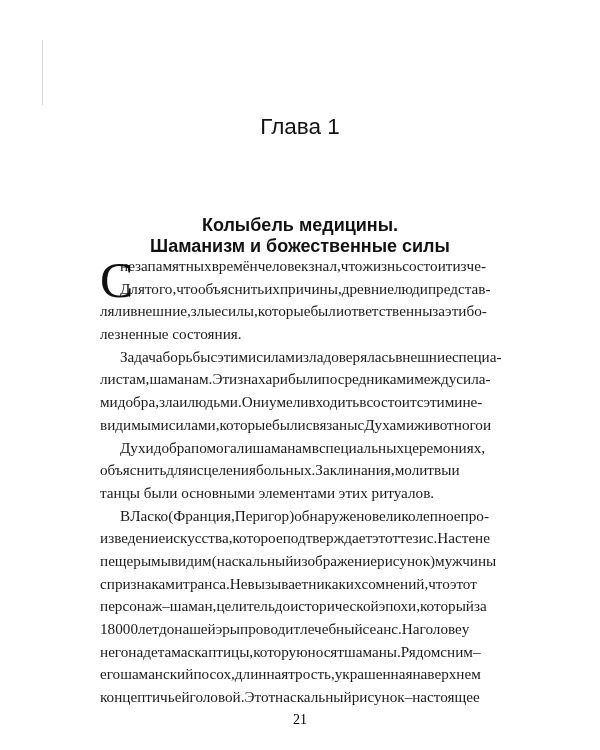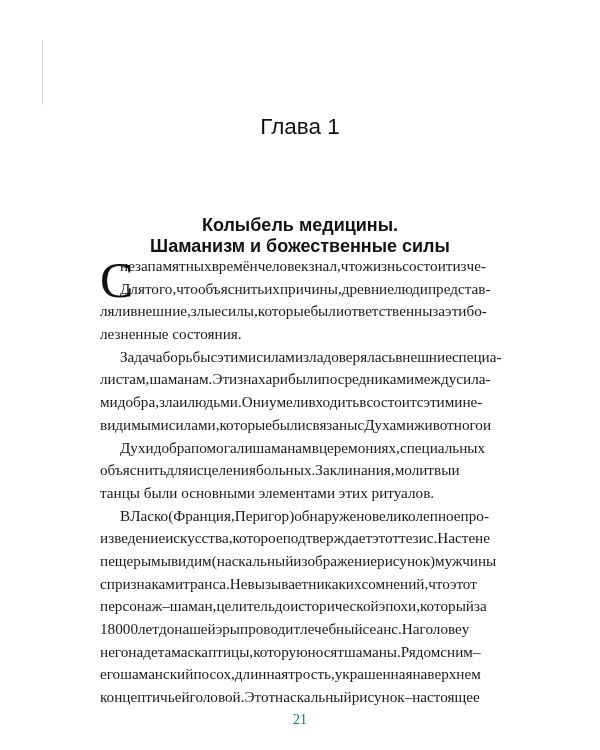--- a/index.html
+++ b/index.html
@@ -49,21 +49,21 @@
     position: absolute; left: 0px; top: 3px;
     font-family: "Liberation Serif", serif;
     font-size: 50px; line-height: 44px;
     color: #111;
   }
   .page-number {
     position: absolute; left: 0; top: 712px; width: 600px;
     text-align: center;
     font-family: "Liberation Serif", serif;
     font-size: 14px;
-    color: #0f766e;
+    color: #000000;
   }
 </style>
 </head>
 <body>
 
 <div class="edge-line"></div>
 
 <div class="chapter">
   <div>Глава 1</div>
 </div>
@@ -156,22 +156,22 @@
       <span class="w">Духами</span>
       <span class="w">животного</span>
       <span class="w">и</span>
     </div>
     <div class="line indent">
       <span class="w">Духи</span>
       <span class="w">добра</span>
       <span class="w">помогали</span>
       <span class="w">шаманам</span>
       <span class="w">в</span>
+      <span class="w">специальных</span>
       <span class="w">церемониях,</span>
-      <span class="w">специальных</span>
     </div>
     <div class="line">
       <span class="w">объяснить</span>
       <span class="w">для</span>
       <span class="w">исцеления</span>
       <span class="w">больных.</span>
       <span class="w">Заклинания,</span>
       <span class="w">молитвы</span>
       <span class="w">и</span>
     </div>

